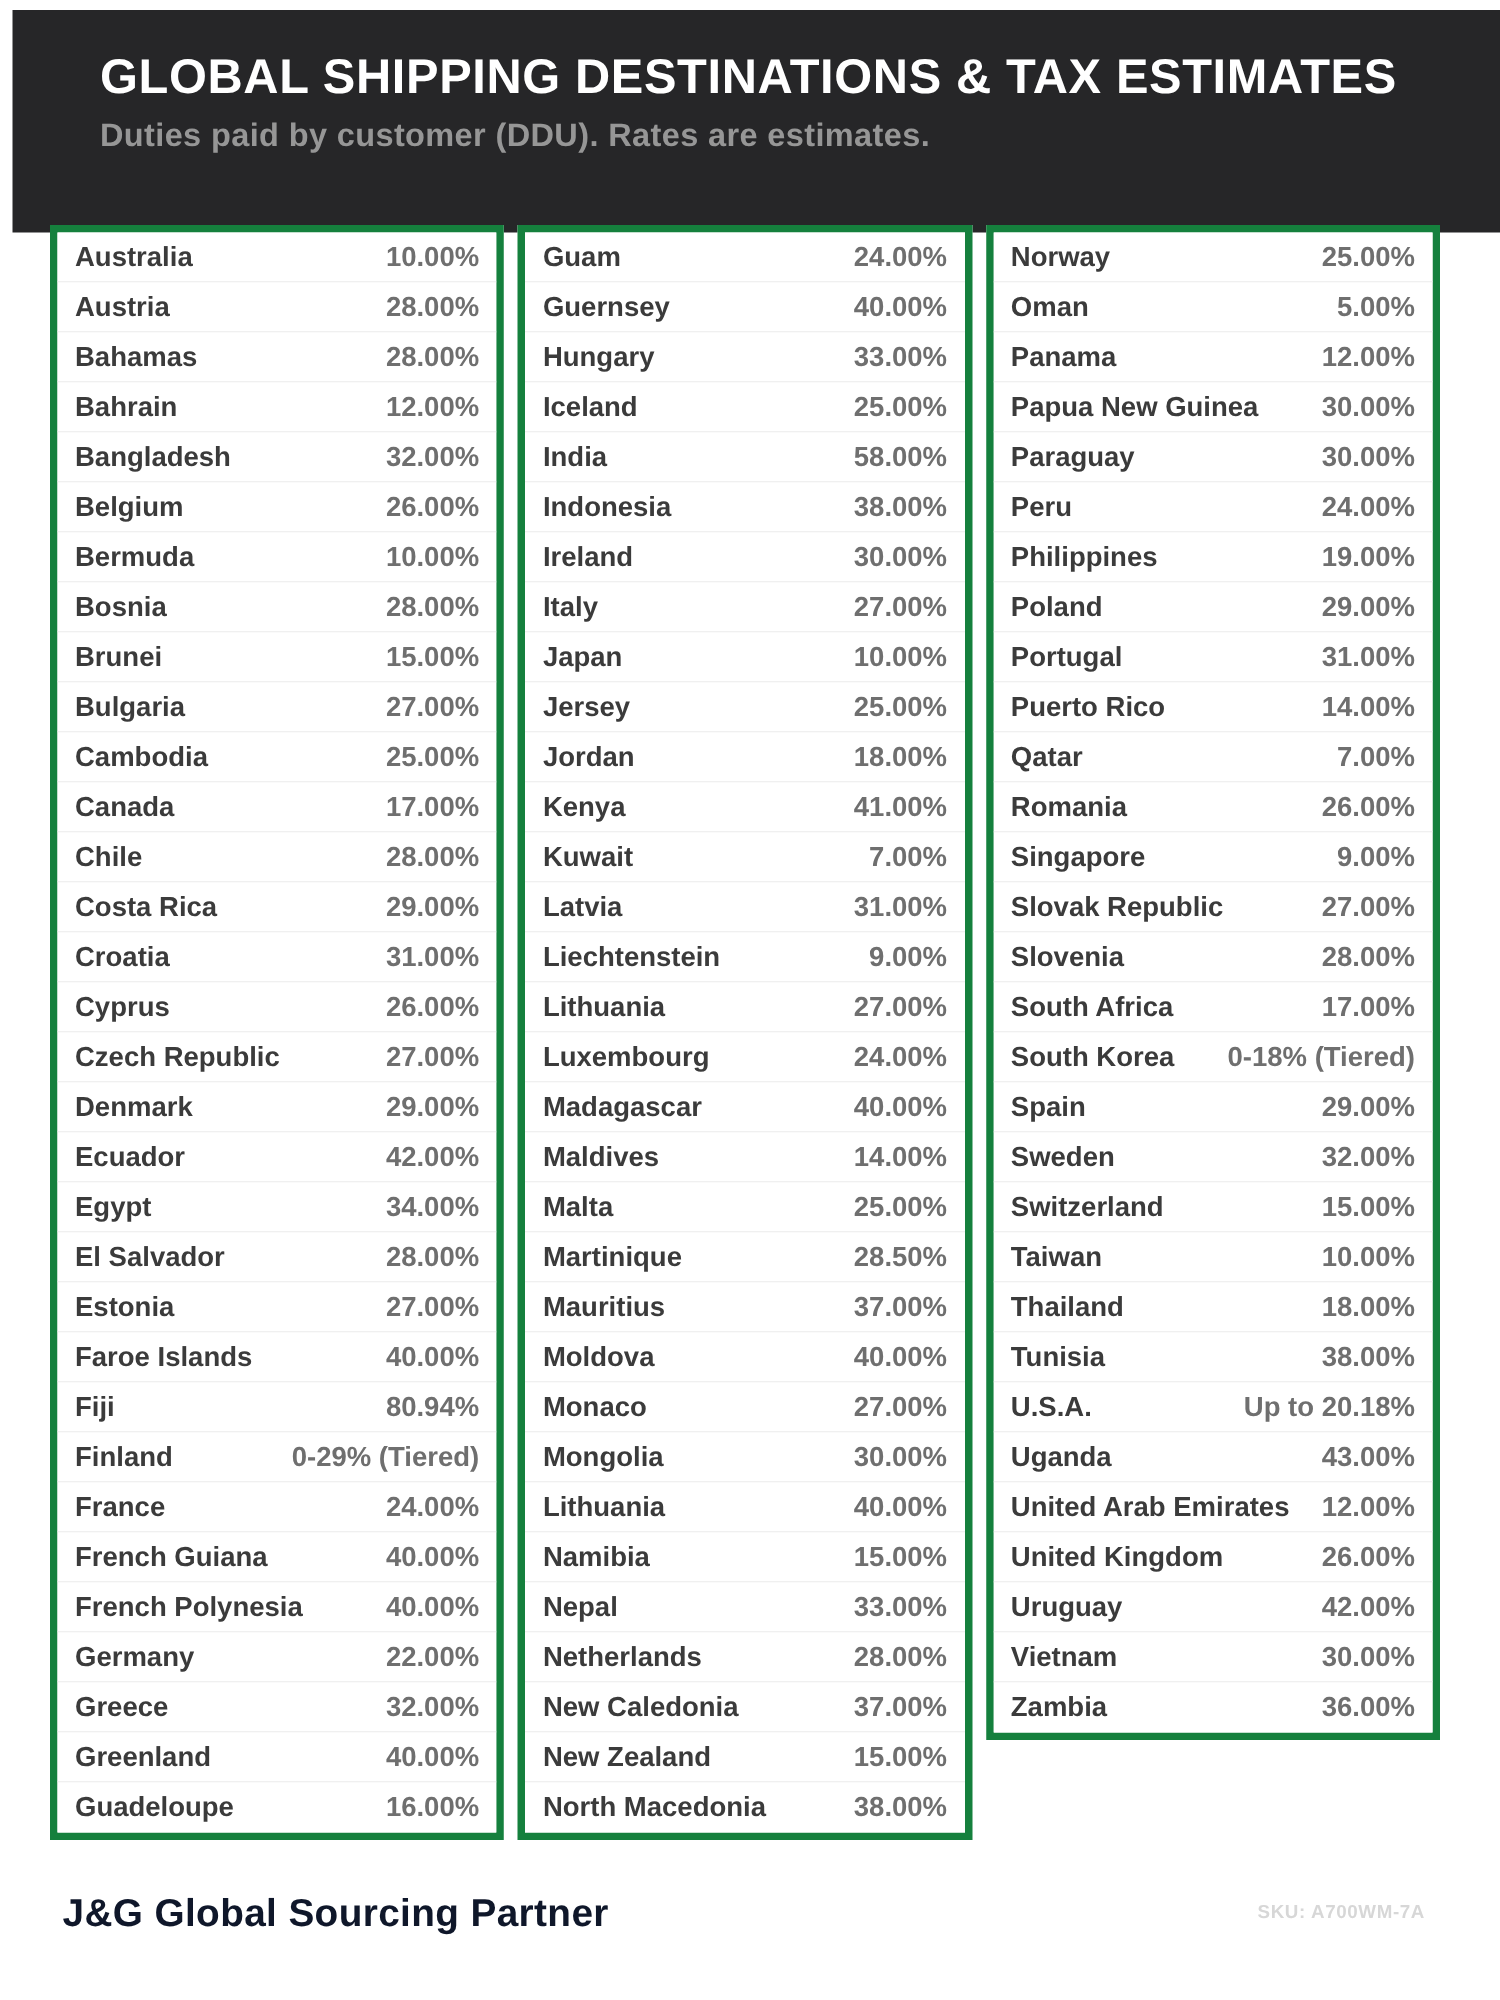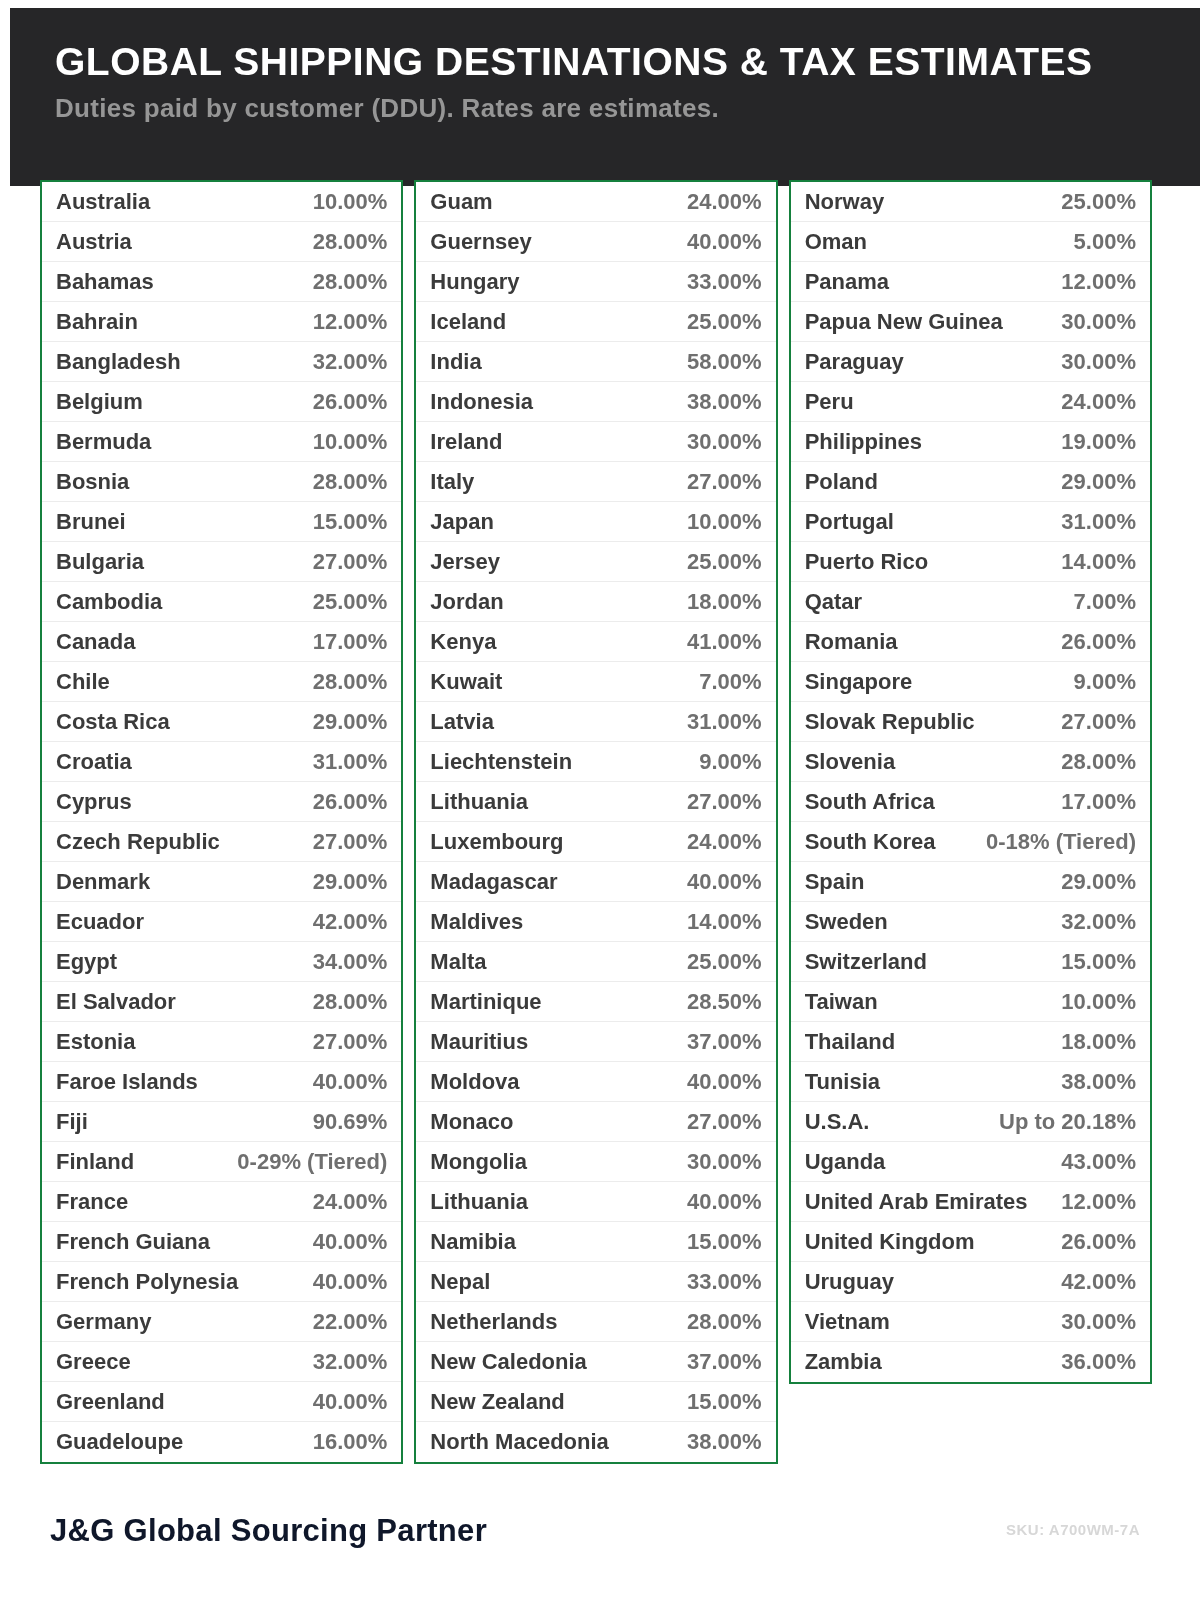--- a/index.html
+++ b/index.html
@@ -11,21 +11,21 @@
     position: relative;
     overflow: hidden;
   }
   .header {
     position: absolute;
     top: 8px;
     left: 10px;
     right: 0;
     height: 178px;
     background: #262628;
-    padding: 32px 45px 0 45px;
+    padding: 32px 45px 0 70px;
   }
   .title {
     font-size: 39px;
     font-weight: bold;
     color: #ffffff;
     letter-spacing: 0.5px;
     white-space: nowrap;
   }
   .subtitle {
     margin-top: 9px;
@@ -39,21 +39,21 @@
     top: 180px;
     left: 40px;
     width: 1112px;
     display: flex;
     gap: 11px;
     align-items: flex-start;
   }
   .col {
     flex: 1;
     background: #ffffff;
-    border: 2px solid #15803d;
+    border: 6px solid #15803d;
     text-align: center;
   }
   .row {
     display: flex;
     justify-content: space-between;
     align-items: center;
     height: 40px;
     padding: 0 14px;
     border-bottom: 1px solid #ececec;
     background: #ffffff;
@@ -195,21 +195,21 @@
       <div class="row">
         <span class="country">Estonia</span>
         <span class="rate">27.00%</span>
       </div>
       <div class="row">
         <span class="country">Faroe Islands</span>
         <span class="rate">40.00%</span>
       </div>
       <div class="row">
         <span class="country">Fiji</span>
-        <span class="rate">90.69%</span>
+        <span class="rate">80.94%</span>
       </div>
       <div class="row">
         <span class="country">Finland</span>
         <span class="rate">0-29% (Tiered)</span>
       </div>
       <div class="row">
         <span class="country">France</span>
         <span class="rate">24.00%</span>
       </div>
       <div class="row">

